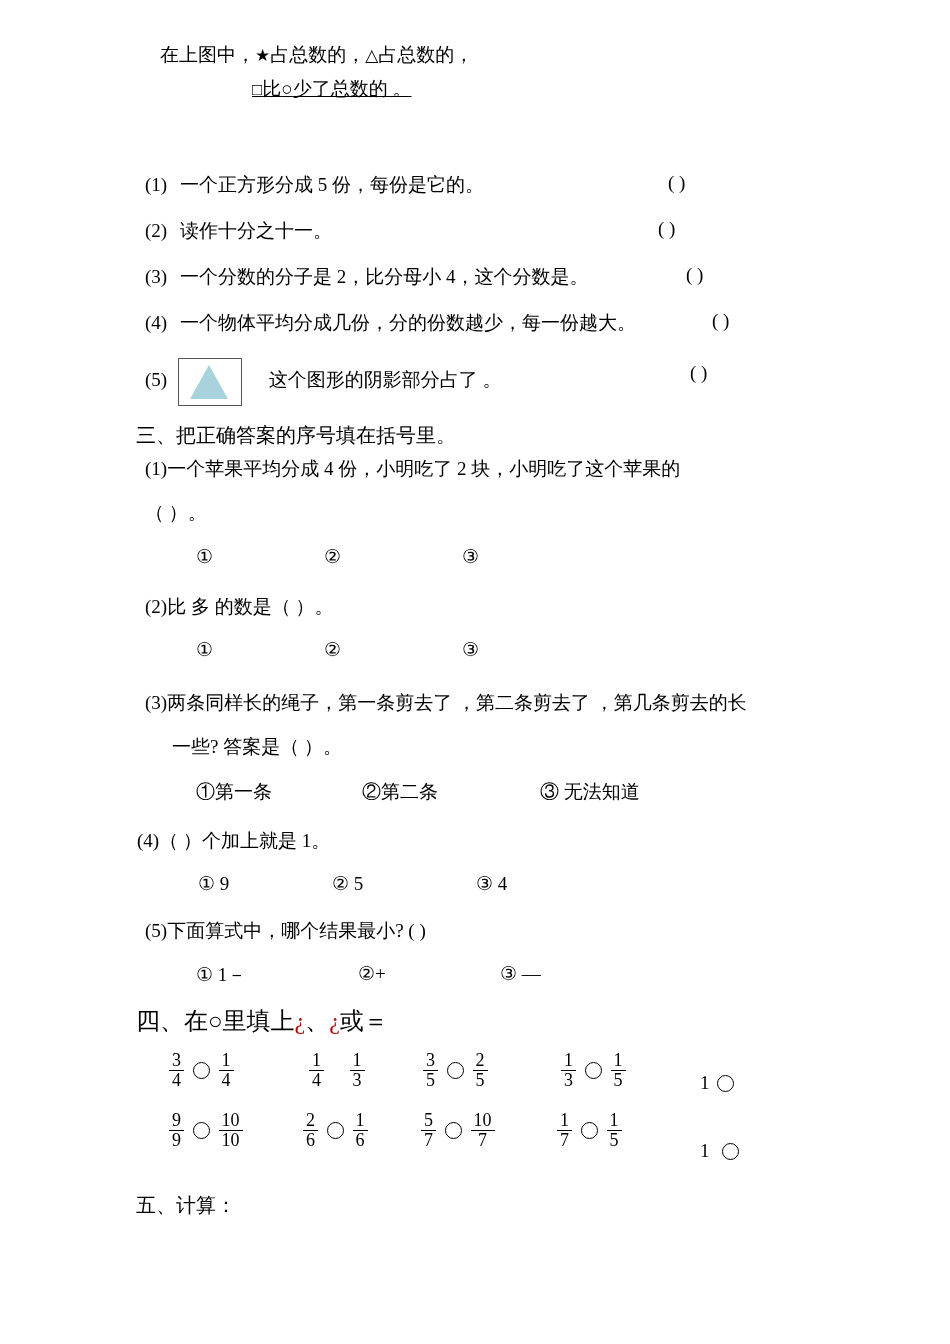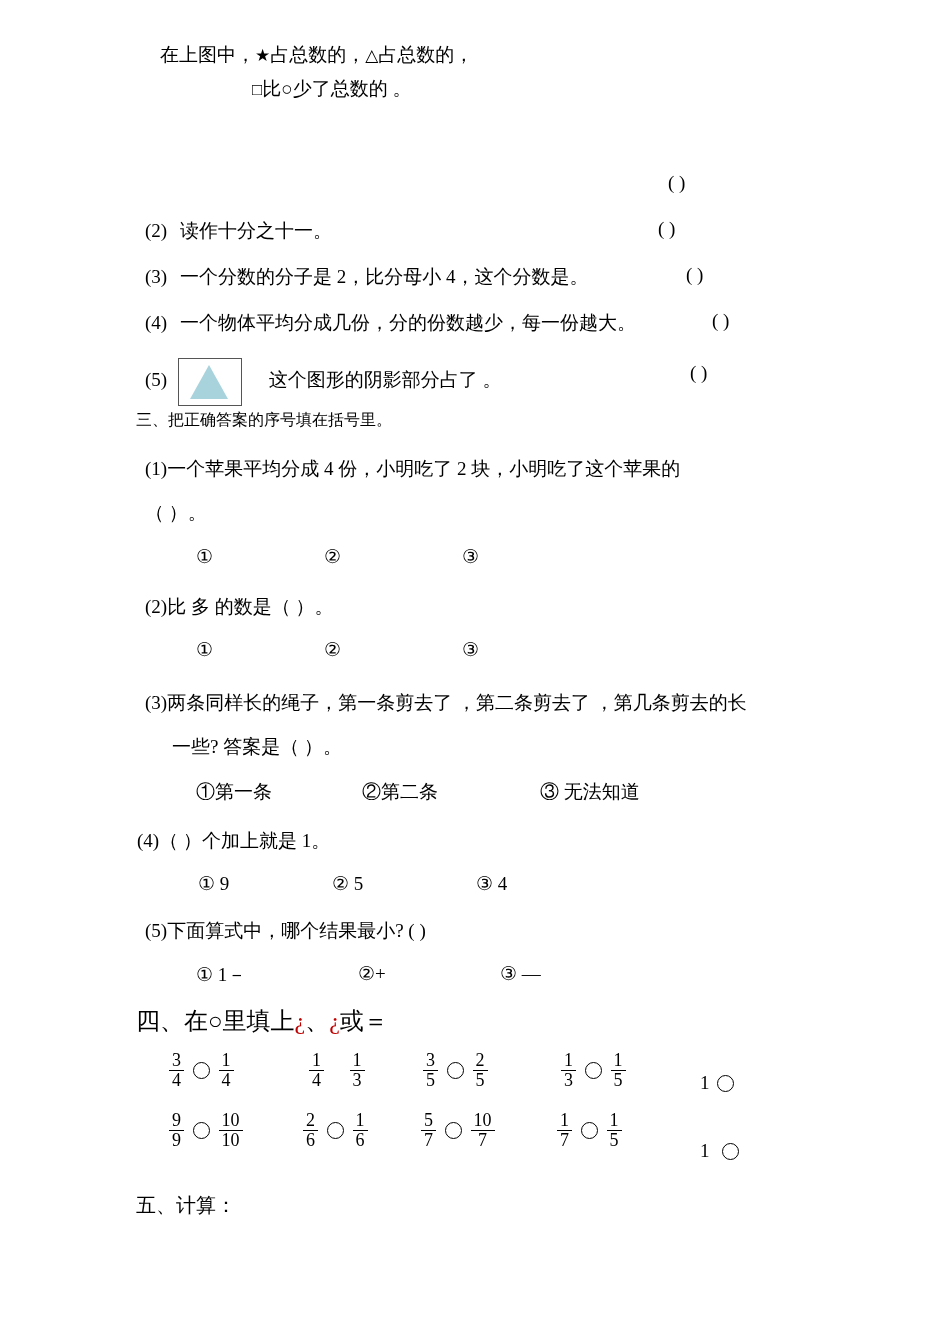--- a/index.html
+++ b/index.html
@@ -88,25 +88,29 @@
 </style>
 </head>
 <body>
 
 <div class="page">
 
   <div class="blk" style="left:160px; top:44px;">
     <span class="ln">在上图中，</span><span class="star">★</span><span class="ln">占总数的，</span><span class="smalltri">△</span><span class="ln">占总数的，</span>
   </div>
 
-  <div class="blk" style="left:252px; top:78px;">
+  <div class="blk" style="left:252px; top:78px;text-decoration:underline;">
     <span class="squ">□</span><span class="ln">比</span><span class="ln">○</span><span class="ln">少了总数的 。</span>
   </div>
 
 
+  <div class="blk" style="left:145px; top:172px;">
+    <span>(1)</span>
+    <span style="margin-left:8px;">一个正方形分成 5 份，每份是它的。</span>
+  </div>
   <div class="blk" style="left:668px; top:172px;">(        )</div>
 
   <div class="blk" style="left:145px; top:218px;">
     <span>(2)</span>
     <span style="margin-left:8px;">读作十分之十一。</span>
   </div>
   <div class="blk" style="left:658px; top:218px;">(        )</div>
 
   <div class="blk" style="left:145px; top:264px;">
     <span>(3)</span>
@@ -122,21 +126,21 @@
 
   <div class="blk" style="left:145px; top:358px;">
     <span>(5)</span>
     <span class="shape-box" style="margin-left:6px;">
       <span class="tri"></span>
     </span>
     <span style="margin-left:22px;">这个图形的阴影部分占了 。</span>
   </div>
   <div class="blk" style="left:690px; top:362px;">(        )</div>
 
-  <div class="blk" style="left:136px; top:410px; font-size:16px;">三、把正确答案的序号填在括号里。</div>
+  <div class="blk" style="left:136px; top:422px; font-size:20px;">三、把正确答案的序号填在括号里。</div>
 
   <div class="blk" style="left:145px; top:456px;">(1)一个苹果平均分成 4 份，小明吃了 2 块，小明吃了这个苹果的</div>
   <div class="blk" style="left:145px; top:500px;">（        ）。</div>
   <div class="blk" style="left:196px; top:545px;">①</div>
   <div class="blk" style="left:324px; top:545px;">②</div>
   <div class="blk" style="left:462px; top:545px;">③</div>
 
   <div class="blk" style="left:145px; top:594px;">(2)比  多  的数是（        ）。</div>
   <div class="blk" style="left:196px; top:638px;">①</div>
   <div class="blk" style="left:324px; top:638px;">②</div>

